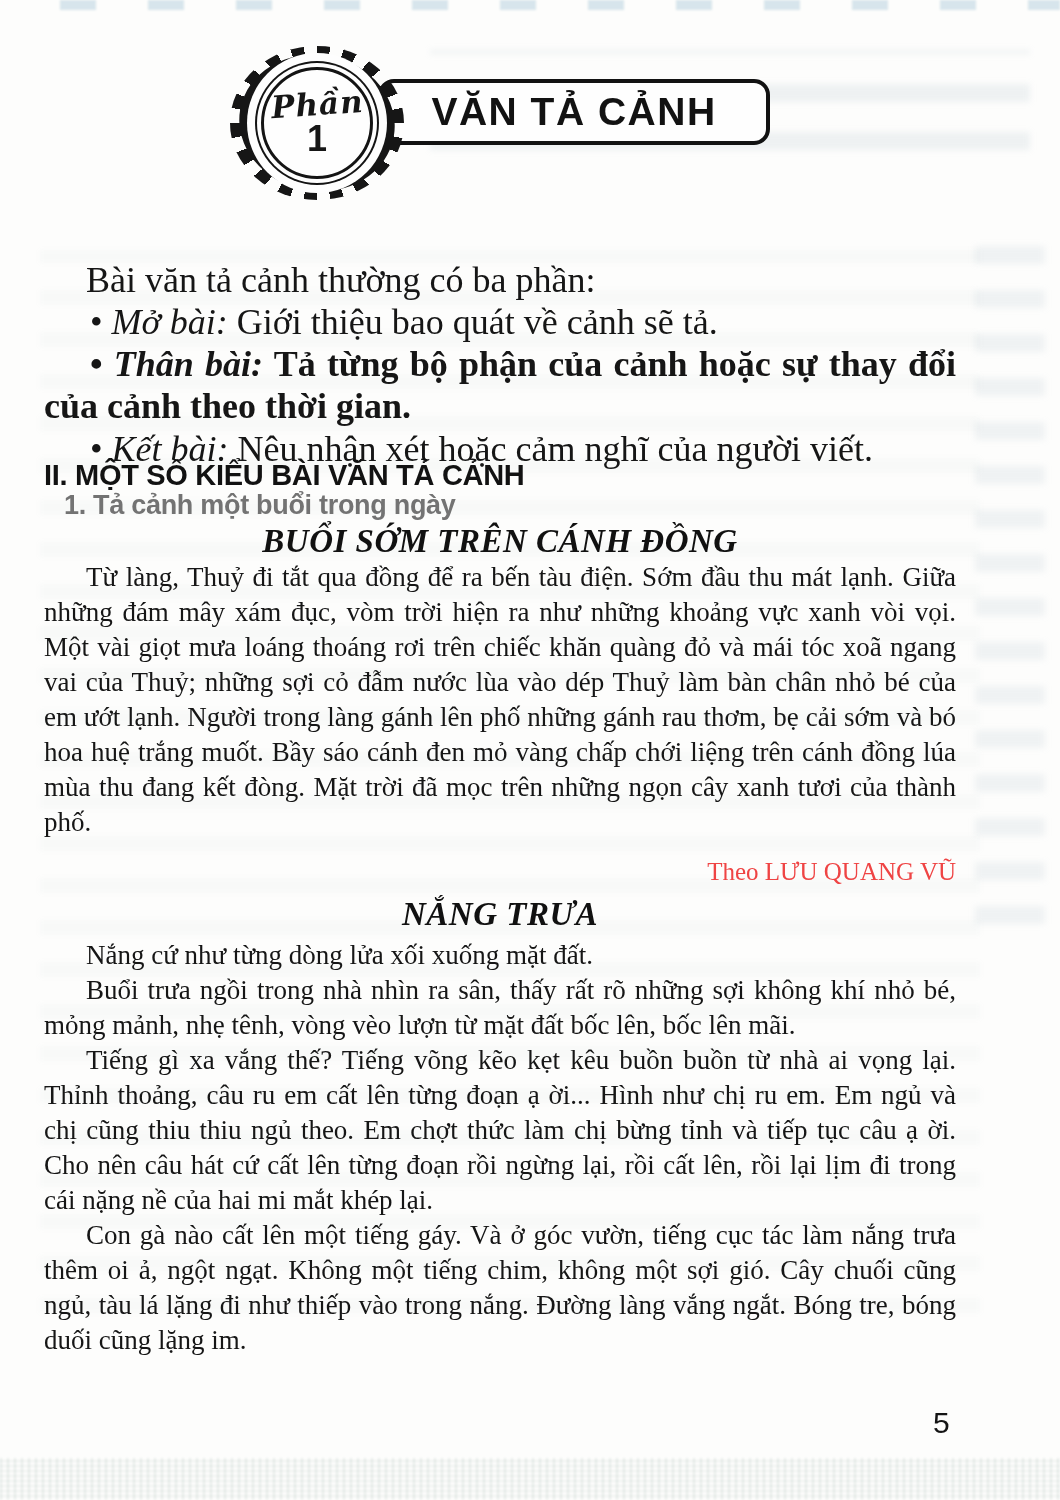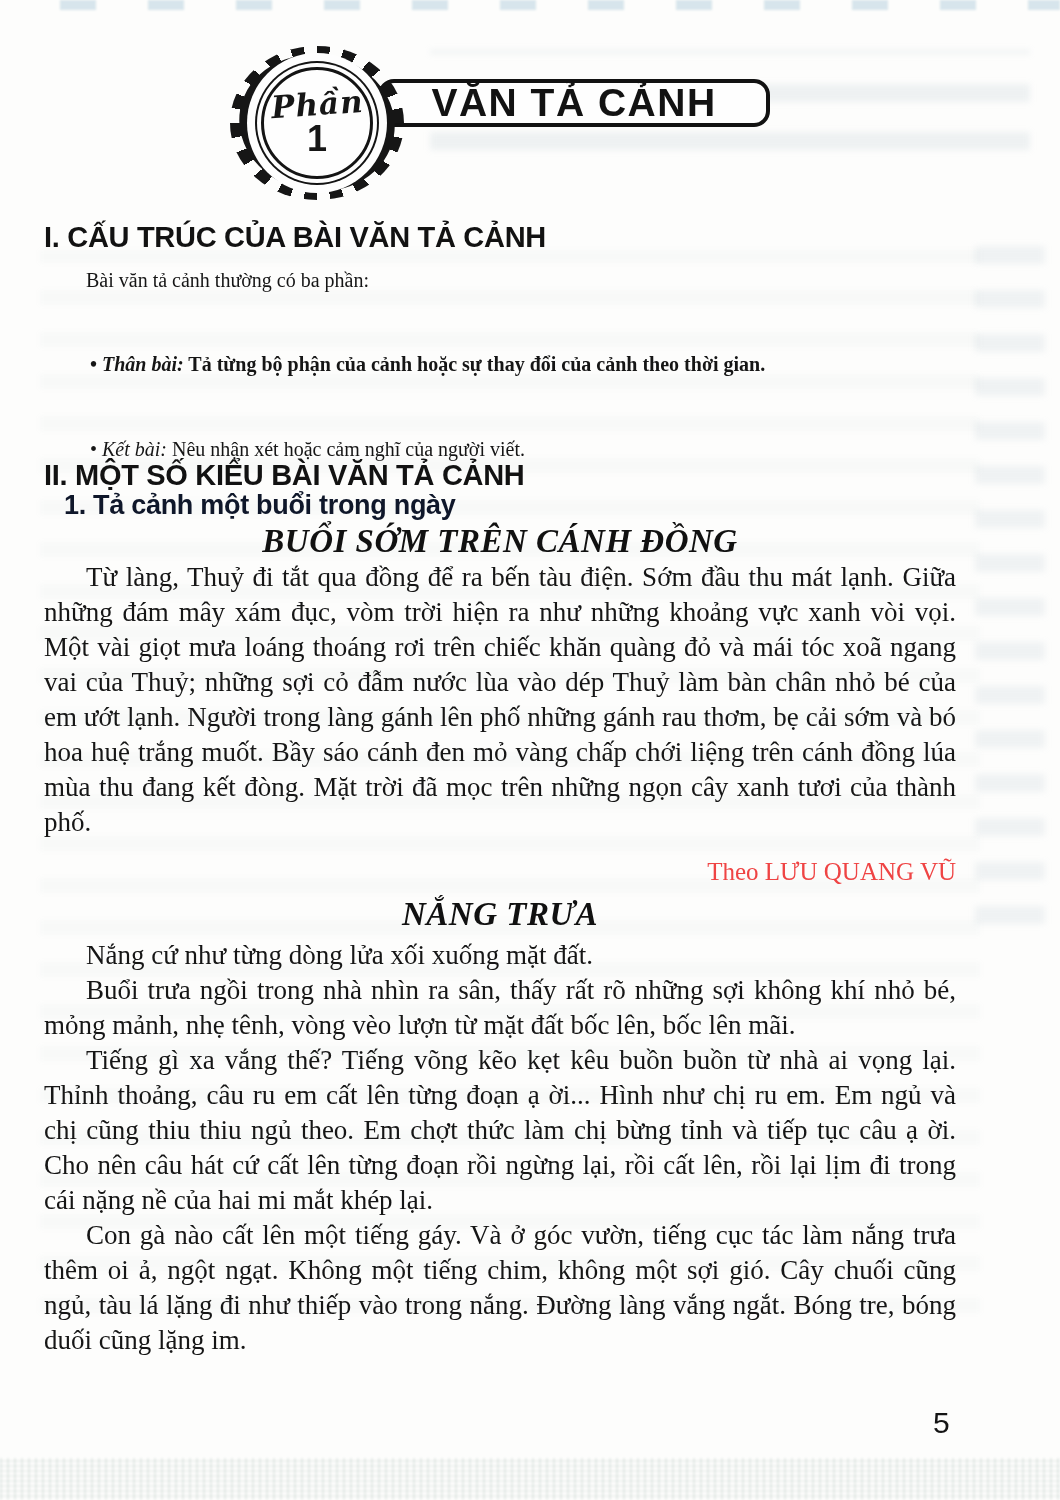--- a/index.html
+++ b/index.html
@@ -42,21 +42,21 @@
   .speckle-band {
     position:absolute; left:0; right:0; bottom:0; height:42px;
     background:
       repeating-linear-gradient(90deg, rgba(130,158,148,.16) 0 2px, transparent 2px 7px),
       repeating-linear-gradient(0deg, transparent 0 3px, rgba(120,150,140,.10) 3px 5px);
     filter:blur(1px);
   }
 
   
   .title-bar {
-    position:absolute; left:378px; top:79px; width:392px; height:48px;
+    position:absolute; left:378px; top:79px; width:392px; height:66px;
     border:4.5px solid #121212; border-radius:16px; background:#fefefe;
     display:flex; align-items:center; justify-content:center;
     z-index:1;
   }
   .title-bar span {
     font-family:"Liberation Sans", sans-serif;
     font-weight:bold; font-size:39px; letter-spacing:1.5px; color:#121212;
   }
   .badge { position:absolute; left:230px; top:46px; width:174px; height:154px; z-index:2; }
   .starburst {
@@ -81,24 +81,24 @@
   }
 
   
   .col { position:absolute; left:44px; width:912px; }
   .h-sans {
     font-family:"Liberation Sans", sans-serif; font-weight:bold;
     font-size:29px; letter-spacing:-0.3px; color:#121212;
   }
   .h-sub {
     font-family:"Liberation Sans", sans-serif; font-weight:bold;
-    font-size:27px; letter-spacing:-0.3px; padding-left:20px; color:#0f172a;
+    font-size:27px; letter-spacing:-0.3px; padding-left:20px; color:#737373;
   }
   .body-text { font-size:27px; line-height:35px; text-align:justify; }
-  .sect-text { font-size:20px; line-height:42px; text-align:justify; }
+  .sect-text { font-size:36px; line-height:42px; text-align:justify; }
   .indent { text-indent:42px; }
   .essay-title {
     text-align:center; font-weight:bold; font-style:italic;
     font-size:33px; letter-spacing:.5px; color:#111;
   }
   .attr {
     text-align:right; font-family:Liberation Serif, serif;
     font-size:25px; color:#ef4444;
   }
   .bullet-term { font-style:italic; }
@@ -123,23 +123,26 @@
   </div>
   <div class="badge">
     <div class="starburst"></div>
     <div class="starburst inner"></div>
     <div class="badge-circle">
       <div class="badge-label">Phần</div>
       <div class="badge-number">1</div>
     </div>
   </div>
 
-  <div class="col h-sans" style="top:221px;">I. CẤU TRÚC CỦA BÀI VĂN TẢ CẢNH</div>
   <div class="col sect-text indent" style="top:259px;">Bài văn tả cảnh thường có ba phần:</div>
 
+  <div class="col sect-text" style="top:301px; text-indent:46px;">
+    <span>•</span>
+    <span class="bullet-term">Mở bài:</span><span> Giới thiệu bao quát về cảnh sẽ tả.</span>
+  </div>
   <div class="col sect-text" style="top:343px; text-indent:46px;font-weight:bold;">
     <span>•</span>
     <span class="bullet-term">Thân bài:</span><span> Tả từng bộ phận của cảnh hoặc sự thay đổi của cảnh theo thời gian.</span>
   </div>
   <div class="col sect-text" style="top:428px; text-indent:46px;">
     <span>•</span>
     <span class="bullet-term">Kết bài:</span><span> Nêu nhận xét hoặc cảm nghĩ của người viết.</span>
   </div>
 
   <div class="col h-sans" style="top:449px;margin-top:10px;">II. MỘT SỐ KIỂU BÀI VĂN TẢ CẢNH</div>

